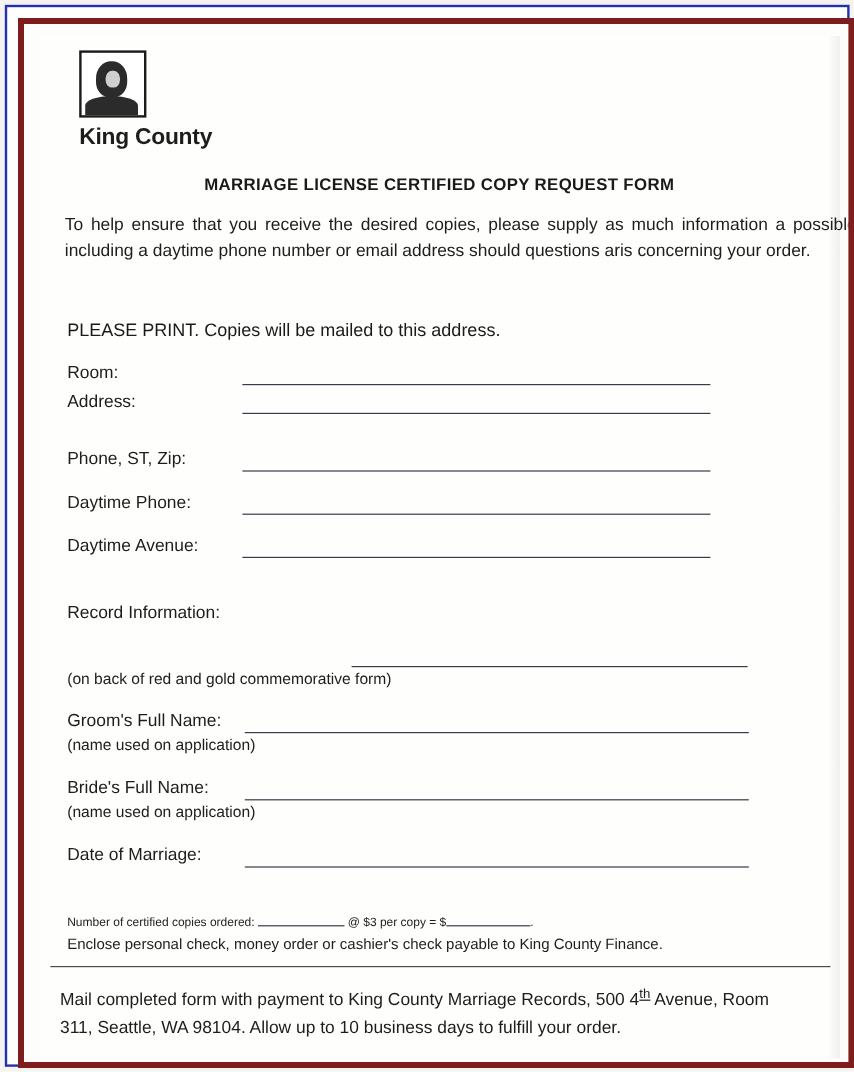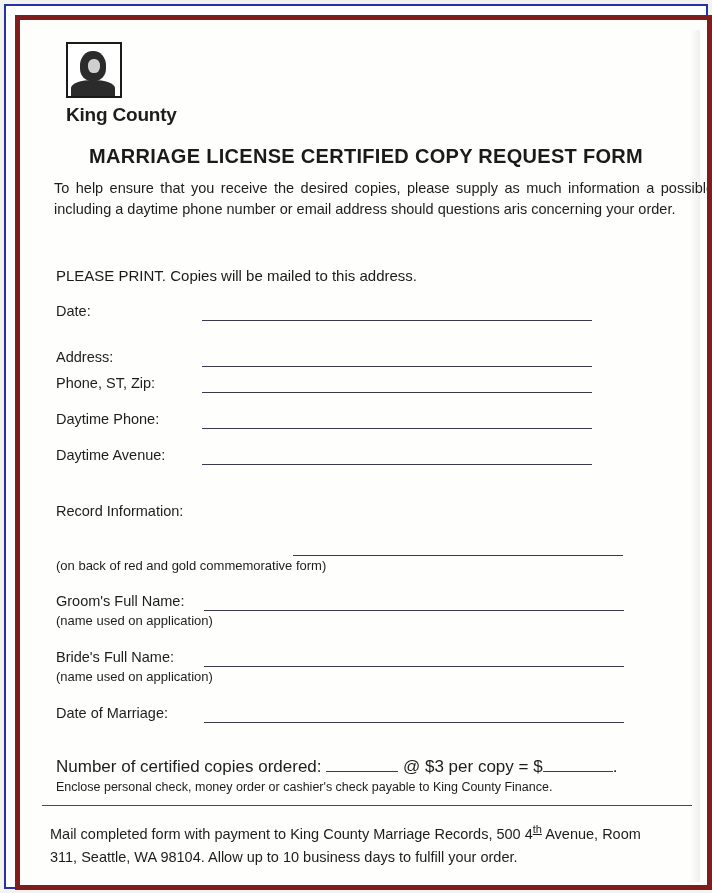--- a/index.html
+++ b/index.html
@@ -104,21 +104,21 @@
     color: #1d1d1d;
   }
 
   .doc-title {
     position: absolute;
     left: 0;
     right: 0;
     top: 115px;
     text-align: center;
     font-weight: bold;
-    font-size: 20px;
+    font-size: 14px;
     letter-spacing: 0.3px;
     color: #1a1a1a;
   }
 
   .intro {
     position: absolute;
     left: 22px;
     top: 148px;
     width: 660px;
     font-size: 14.5px;
@@ -168,21 +168,21 @@
     left: 24px;
     font-size: 13px;
     color: #1d1d1d;
   }
 
   .order-line {
     position: absolute;
     left: 24px;
     top: 727px;
     width: 640px;
-    font-size: 17px;
+    font-size: 10px;
     color: #1d1d1d;
   }
   .order-line .u {
     display: inline-block;
     border-bottom: 1.2px solid #3a3a4a;
     height: 14px;
   }
   .enclose {
     position: absolute;
     left: 24px;
@@ -237,24 +237,24 @@
           <div class="logo-text">King County</div>
         </div>
 
         <div class="doc-title">MARRIAGE LICENSE CERTIFIED COPY REQUEST FORM</div>
 
         <div class="intro">To help ensure that you receive the desired copies, please supply as much information a possible including a daytime phone number or email address should questions aris concerning your order.</div>
 
         <div class="please-print">PLEASE PRINT.  Copies will be mailed to this address.</div>
 
         <div class="row" style="top:273px;">
-          <span class="lbl">Date:</span>
-          <span class="line" style="left:146px; width:390px;"></span>
-        </div>
-        <div class="row" style="top:319px;">
+          <span class="lbl">Room:</span>
+          <span class="line" style="left:146px; width:390px;"></span>
+        </div>
+        <div class="row" style="top:297px;">
           <span class="lbl">Address:</span>
           <span class="line" style="left:146px; width:390px;"></span>
         </div>
         <div class="row" style="top:345px;">
           <span class="lbl">Phone, ST, Zip:</span>
           <span class="line" style="left:146px; width:390px;"></span>
         </div>
         <div class="row" style="top:381px;">
           <span class="lbl">Daytime Phone:</span>
           <span class="line" style="left:146px; width:390px;"></span>

